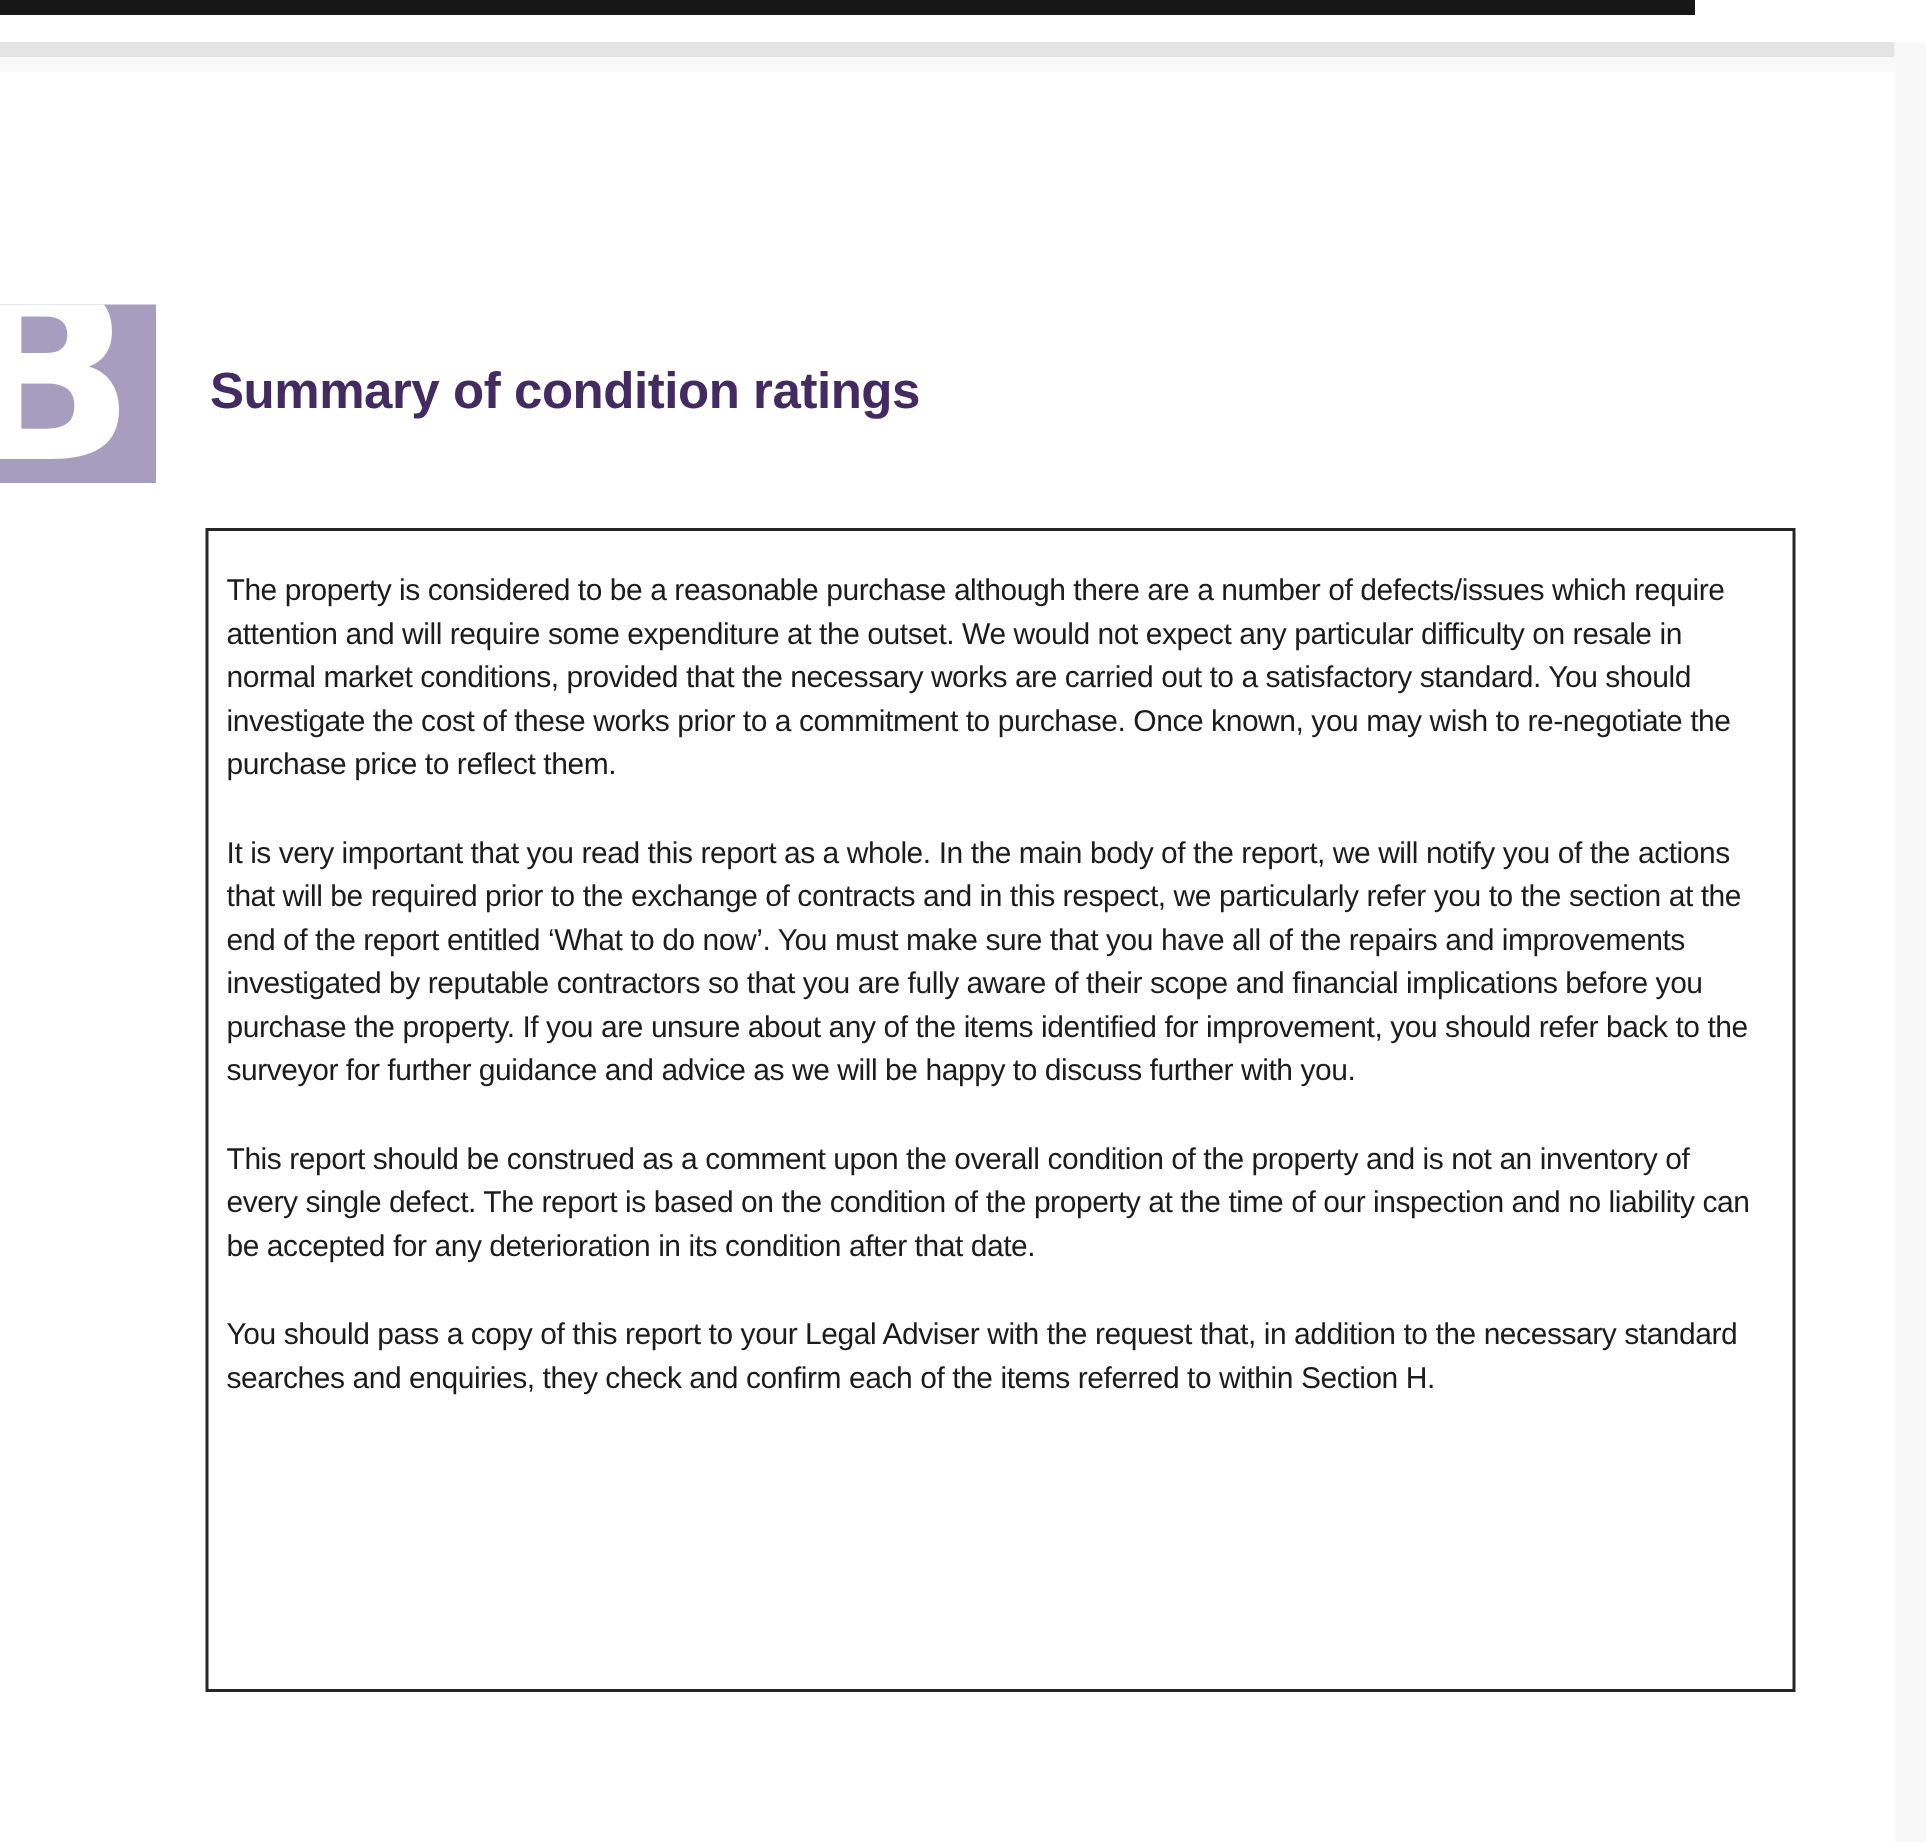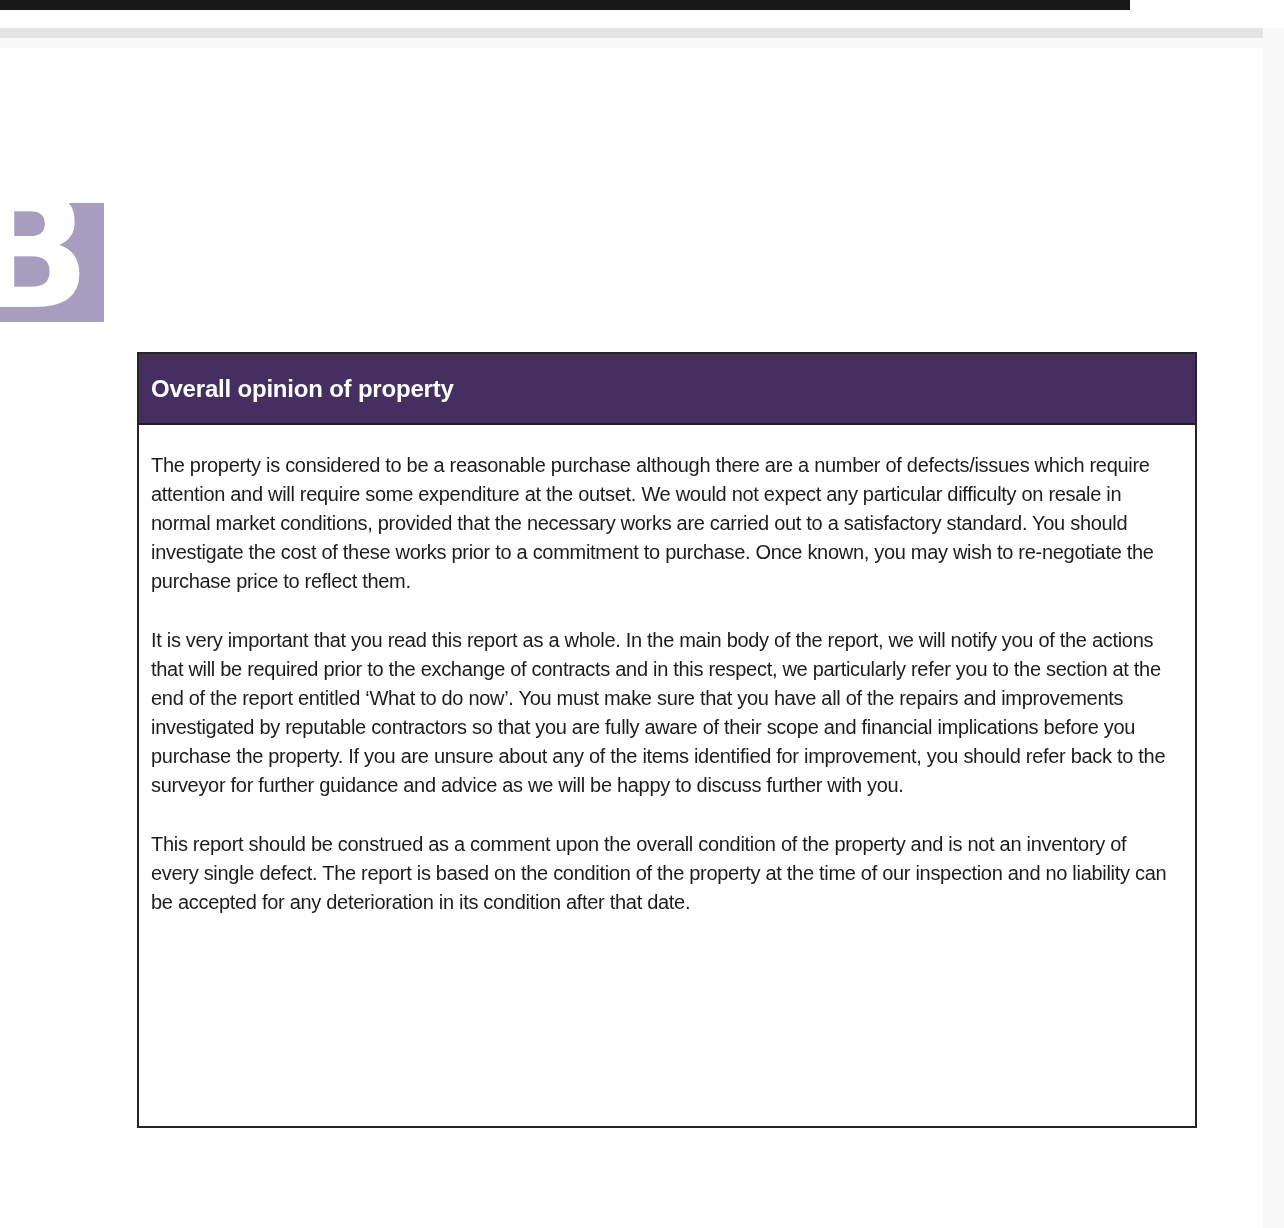--- a/index.html
+++ b/index.html
@@ -96,23 +96,24 @@
 
   <div class="top-bar"></div>
   <div class="page-separator"></div>
   <div class="page-edge-shadow"></div>
   <div class="viewer-right-margin"></div>
 
   <div class="section-block">
     <span class="letter">B</span>
   </div>
 
+  <h1 class="page-title">Summary of condition ratings</h1>
 
   <div class="opinion-box">
-    <div class="opinion-box-header">Overall opinion of property</div>
     <div class="opinion-box-body">
       <p>The property is considered to be a reasonable purchase although there are a number of defects/issues which require attention and will require some expenditure at the outset. We would not expect any particular difficulty on resale in normal market conditions, provided that the necessary works are carried out to a satisfactory standard. You should investigate the cost of these works prior to a commitment to purchase. Once known, you may wish to re-negotiate the purchase price to reflect them.</p>
       <p>It is very important that you read this report as a whole. In the main body of the report, we will notify you of the actions that will be required prior to the exchange of contracts and in this respect, we particularly refer you to the section at the end of the report entitled ‘What to do now’. You must make sure that you have all of the repairs and improvements investigated by reputable contractors so that you are fully aware of their scope and financial implications before you purchase the property. If you are unsure about any of the items identified for improvement, you should refer back to the surveyor for further guidance and advice as we will be happy to discuss further with you.</p>
       <p>This report should be construed as a comment upon the overall condition of the property and is not an inventory of every single defect. The report is based on the condition of the property at the time of our inspection and no liability can be accepted for any deterioration in its condition after that date.</p>
+      <p>You should pass a copy of this report to your Legal Adviser with the request that, in addition to the necessary standard searches and enquiries, they check and confirm each of the items referred to within Section H.</p>
     </div>
   </div>
 
 </div>
 
 </body></html>

